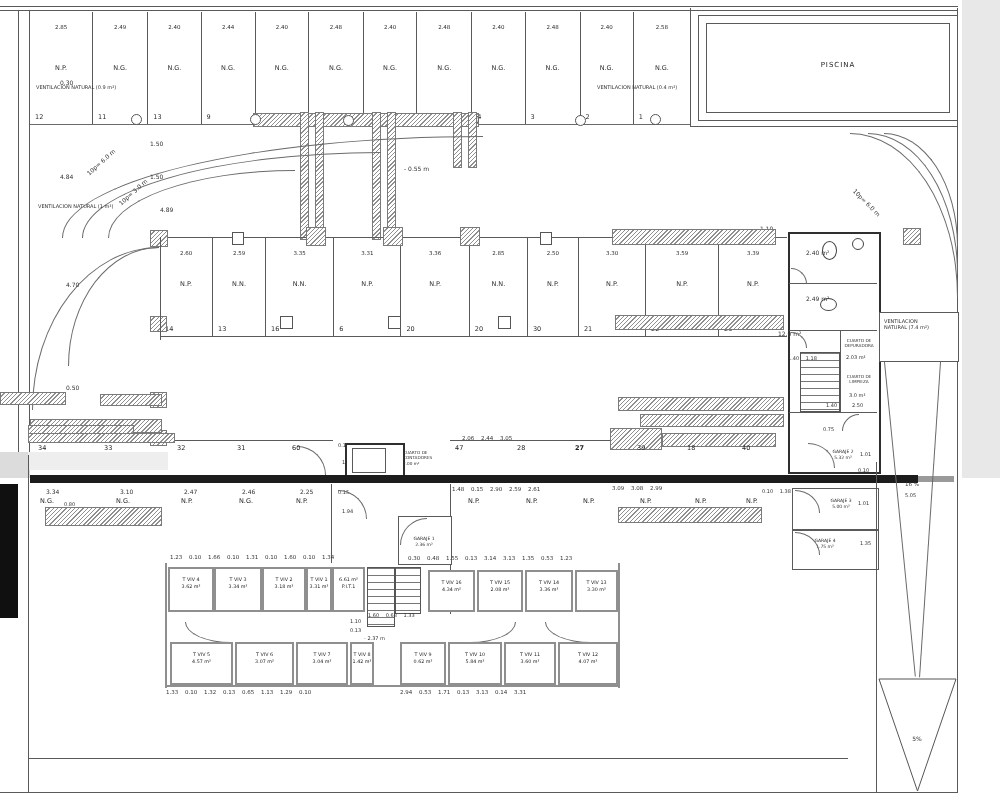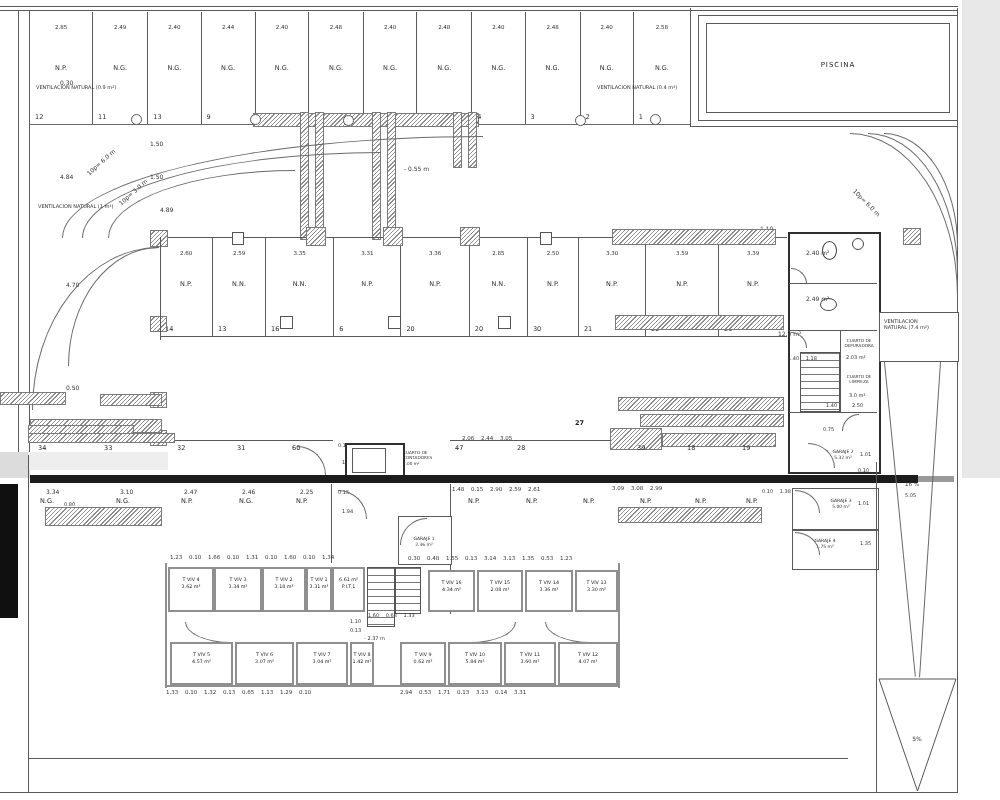--- a/index.html
+++ b/index.html
@@ -395,24 +395,24 @@
   <div class="arc-br" style="left:406px;top:642px;width:20px;height:20px;"></div>
   <div class="arc-br" style="left:512px;top:642px;width:20px;height:20px;"></div>
   <div class="arc-br" style="left:566px;top:642px;width:20px;height:20px;"></div>
 <div class="num" style="left: 38px; top: 445px;">34</div>
     <div class="num" style="left: 104px; top: 445px;">33</div>
     <div class="num" style="left: 177px; top: 445px;">32</div>
     <div class="num" style="left: 237px; top: 445px;">31</div>
     <div class="num" style="left: 292px; top: 445px;">60</div>
     <div class="num" style="left: 455px; top: 445px;">47</div>
     <div class="num" style="left: 517px; top: 445px;">28</div>
-    <div class="num" style="left: 575px; top: 420px; font-weight: bold;">27</div>
+    <div class="num" style="left: 575px; top: 445px; font-weight: bold;">27</div>
     <div class="num" style="left: 637px; top: 445px;">39</div>
     <div class="num" style="left: 687px; top: 445px;">18</div>
-    <div class="num" style="left: 742px; top: 445px;">19</div>
+    <div class="num" style="left: 742px; top: 445px;">40</div>
     <div class="dim" style="left: 46px; top: 489px;">3.34</div>
     <div class="dim" style="left: 120px; top: 489px;">3.10</div>
     <div class="dim" style="left: 184px; top: 489px;">2.47</div>
     <div class="dim" style="left: 242px; top: 489px;">2.46</div>
     <div class="dim" style="left: 300px; top: 489px;">2.25</div>
     <div class="lab" style="left: 40px; top: 498px;">N.G.</div>
     <div class="lab" style="left: 116px; top: 498px;">N.G.</div>
     <div class="lab" style="left: 181px; top: 498px;">N.P.</div>
     <div class="lab" style="left: 239px; top: 498px;">N.G.</div>
     <div class="lab" style="left: 296px; top: 498px;">N.P.</div>

